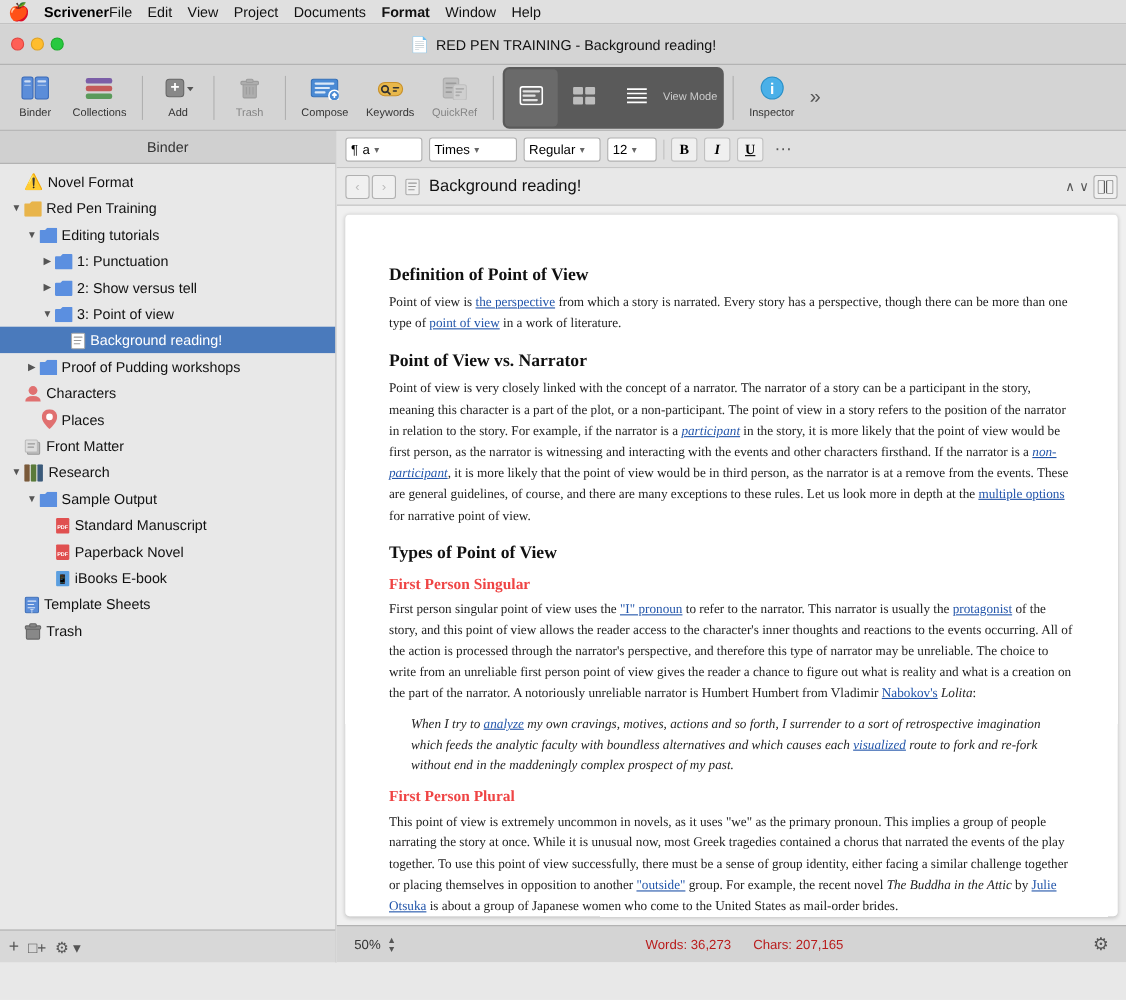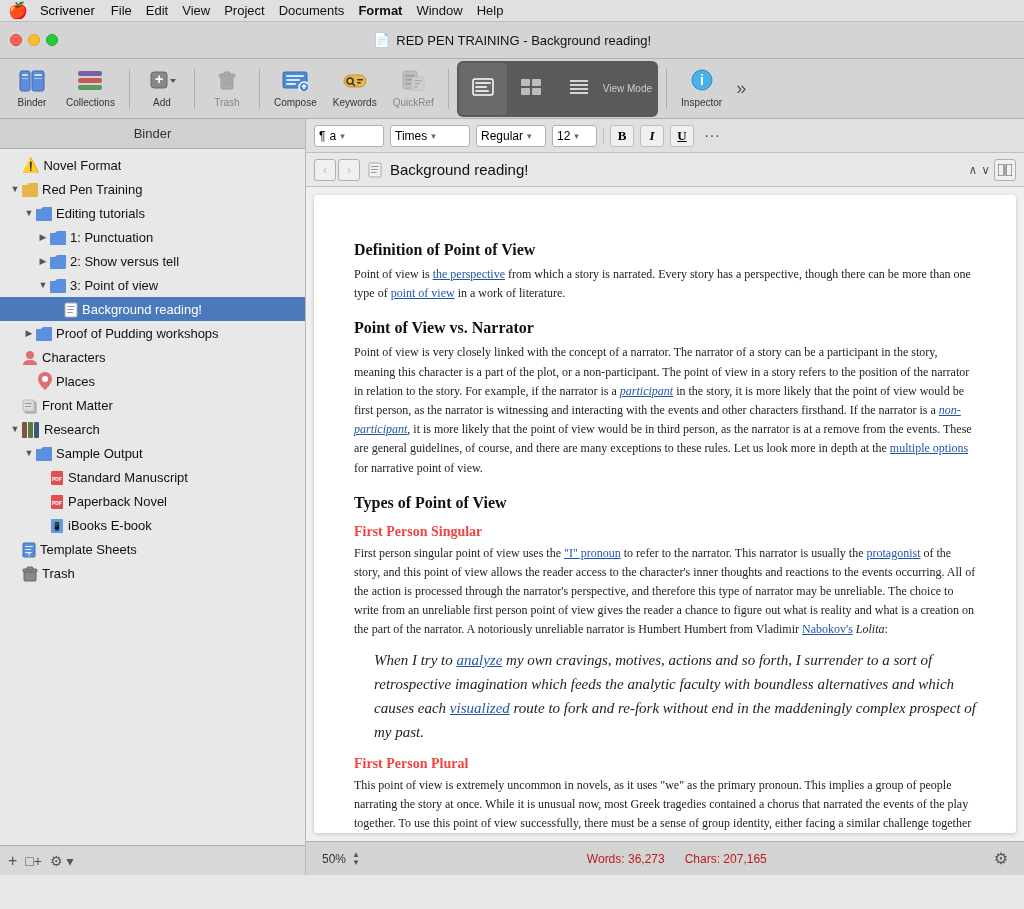--- a/index.html
+++ b/index.html
@@ -1,21 +1,21 @@
 <!DOCTYPE html>
 <html><head>
   <meta charset="utf-8">
   <style>
     * { box-sizing: border-box; margin: 0; padding: 0; }
     body { font-family: -apple-system, 'Helvetica Neue', Arial, sans-serif; background: #e8e8e8; width: 1024px; height: 909px; overflow: hidden; font-size: 13px; }
 
     
     .menu-bar { background: #e0e0e0; height: 22px; display: flex; align-items: center; padding: 0 8px; border-bottom: 1px solid #c0c0c0; font-size: 13px; }
     .menu-bar .apple { font-size: 16px; margin-right: 12px; }
-    .menu-bar .app-name { font-weight: 400; margin-right: 16px; }
+    .menu-bar .app-name { font-weight: 700; }
     .menu-bar .menu-item { margin-right: 14px; color: #111; cursor: default; }
 
     
     .title-bar { background: #d4d4d4; height: 37px; display: flex; align-items: center; justify-content: center; border-bottom: 1px solid #b0b0b0; position: relative; }
     .traffic-lights { position: absolute; left: 10px; display: flex; gap: 6px; align-items: center; }
     .tl { width: 12px; height: 12px; border-radius: 50%; }
     .tl-red { background: #ff5f56; border: 1px solid #e0443e; }
     .tl-yellow { background: #ffbd2e; border: 1px solid #dea123; }
     .tl-green { background: #27c93f; border: 1px solid #1aab29; }
     .title-bar .doc-icon { margin-right: 6px; font-size: 14px; }
@@ -66,21 +66,21 @@
     .nav-right { display: flex; gap: 4px; align-items: center; }
     .nav-chevron { font-size: 12px; color: #555; cursor: pointer; }
     .split-btn { width: 22px; height: 22px; border: 1px solid #b0b0b0; border-radius: 3px; background: #f0f0f0; display: flex; align-items: center; justify-content: center; cursor: pointer; font-size: 11px; color: #555; }
 
     
     .doc-editor { flex: 1; overflow-y: auto; background: white; margin: 8px; border-radius: 4px; box-shadow: 0 1px 4px rgba(0,0,0,0.2); padding: 30px 40px; }
     .doc-h1 { font-size: 16px; font-weight: bold; color: #111; margin: 16px 0 6px 0; font-family: 'Times New Roman', Times, serif; }
     .doc-h2 { font-size: 14px; font-weight: bold; color: #ef4444; margin: 12px 0 4px 0; font-family: 'Times New Roman', Times, serif; }
     .doc-p { font-size: 12px; line-height: 1.6; color: #222; margin-bottom: 8px; font-family: 'Times New Roman', Times, serif; }
     .doc-p a, .doc-link { color: #2255aa; text-decoration: underline; }
-    .doc-blockquote { font-size: 15px; line-height: 1.6; color: #222; margin: 6px 0 6px 20px; font-style: italic; font-family: 'Times New Roman', Times, serif; }
+    .doc-blockquote { font-size: 12px; line-height: 1.6; color: #222; margin: 6px 0 6px 20px; font-style: italic; font-family: 'Times New Roman', Times, serif; }
 
     
     .status-bar { height: 34px; background: #d4d4d4; border-top: 1px solid #b0b0b0; display: flex; align-items: center; padding: 0 16px; gap: 4px; }
     .zoom-control { display: flex; align-items: center; gap: 6px; font-size: 12px; color: #333; }
     .zoom-arrows { display: flex; flex-direction: column; }
     .zoom-arrow { font-size: 8px; line-height: 1; color: #555; cursor: pointer; }
     .status-words { flex: 1; text-align: center; font-size: 12px; color: #b91c1c; }
     .status-settings { font-size: 16px; color: #555; cursor: pointer; }
   </style>
 </head>

